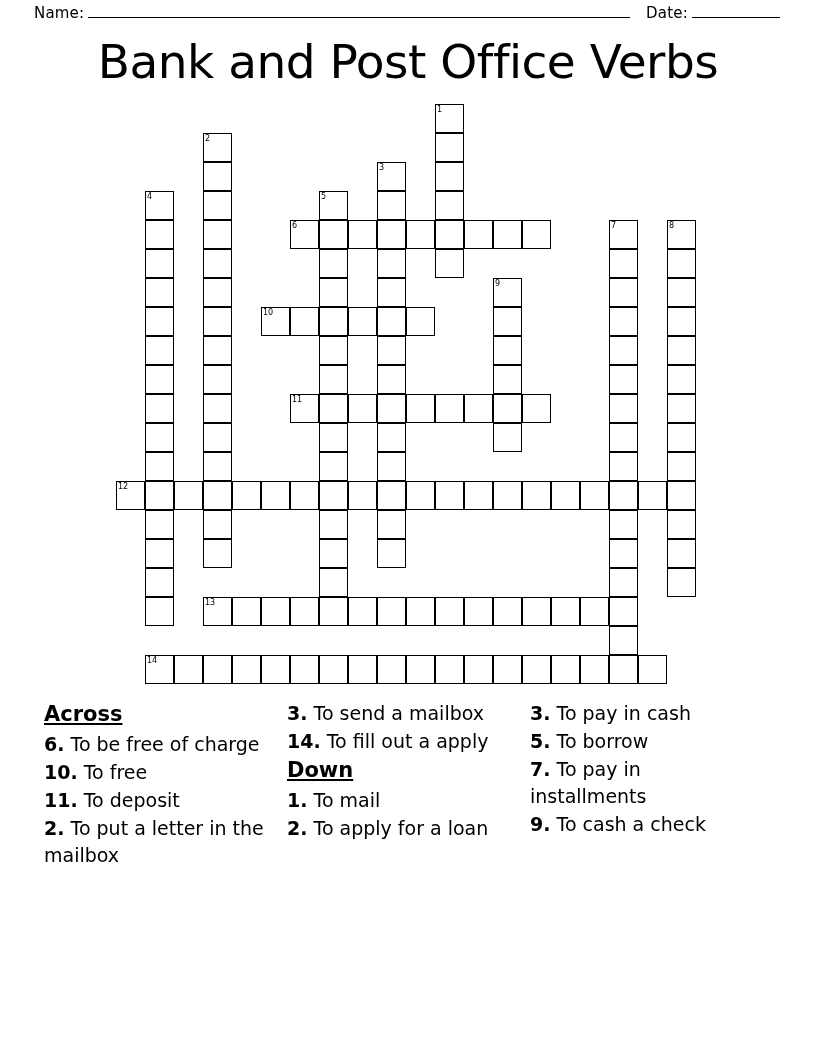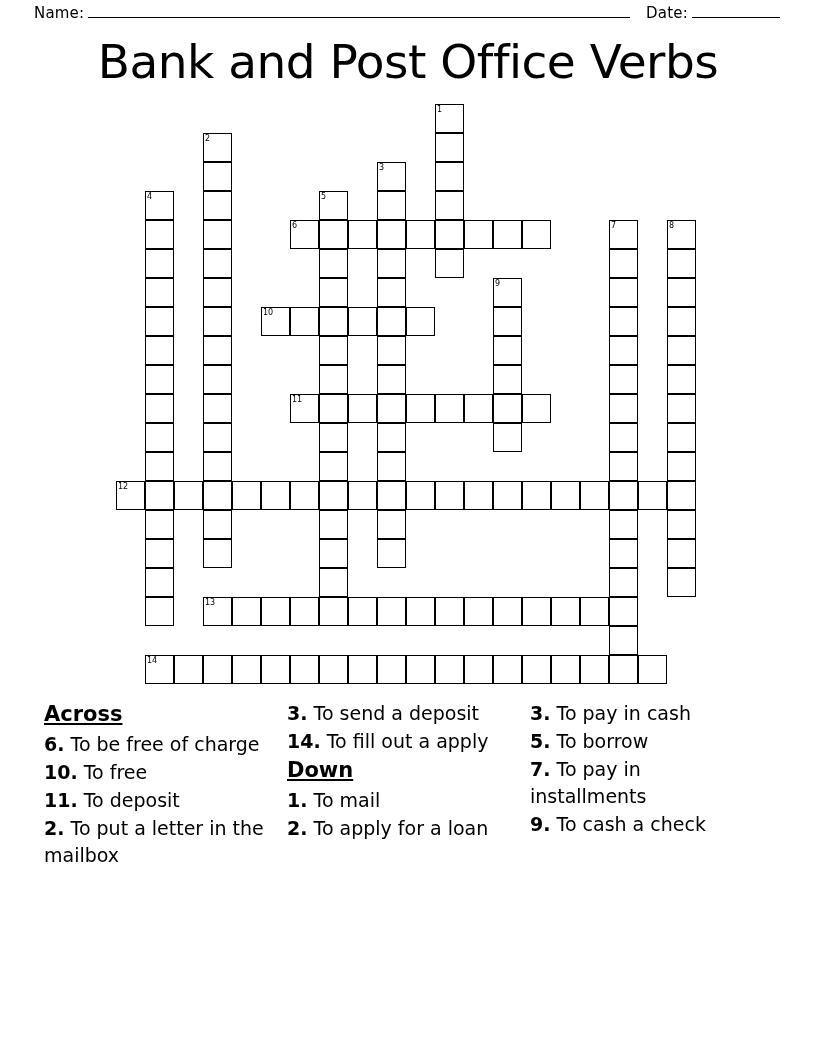--- a/index.html
+++ b/index.html
@@ -324,21 +324,21 @@
 
     <div class="clue-col col1">
       <span class="clue-head">Across</span>
       <span class="clue"><span class="cnum">6.</span> <span>To be free of charge</span></span>
       <span class="clue"><span class="cnum">10.</span> <span>To free</span></span>
       <span class="clue"><span class="cnum">11.</span> <span>To deposit</span></span>
       <span class="clue"><span class="cnum">2.</span> <span>To put a letter in the mailbox</span></span>
     </div>
 
     <div class="clue-col col2">
-      <span class="clue"><span class="cnum">3.</span> <span>To send a deposit</span></span>
+      <span class="clue"><span class="cnum">3.</span> <span>To send a mailbox</span></span>
       <span class="clue"><span class="cnum">14.</span> <span>To fill out a apply</span></span>
       <span class="clue-head">Down</span>
       <span class="clue"><span class="cnum">1.</span> <span>To mail</span></span>
       <span class="clue"><span class="cnum">2.</span> <span>To apply for a loan</span></span>
     </div>
 
     <div class="clue-col col3">
       <span class="clue"><span class="cnum">3.</span> <span>To pay in cash</span></span>
       <span class="clue"><span class="cnum">5.</span> <span>To borrow</span></span>
       <span class="clue"><span class="cnum">7.</span> <span>To pay in installments</span></span>

